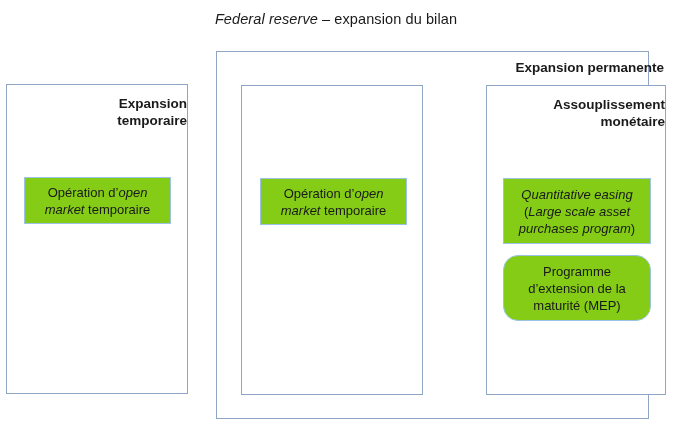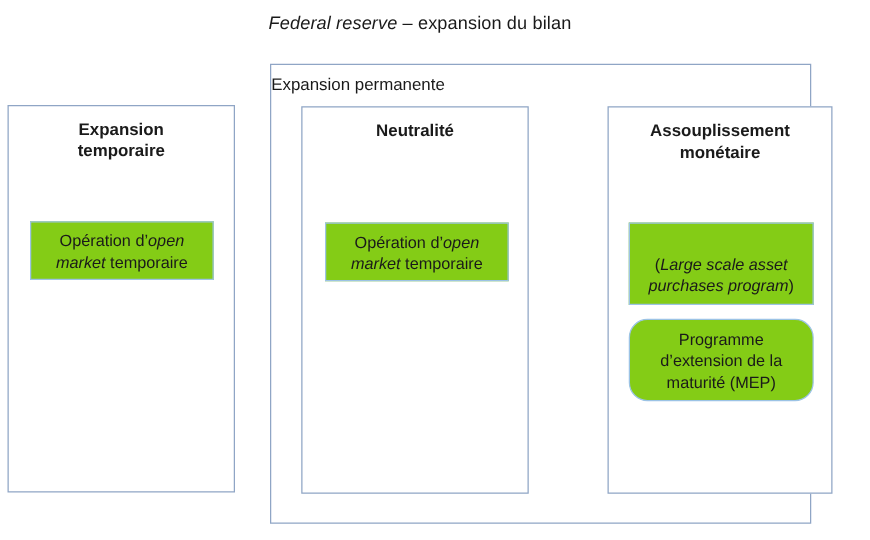--- a/index.html
+++ b/index.html
@@ -10,24 +10,24 @@
            font-size:14.5px; font-weight:normal; letter-spacing:0.1px; }
   .t-em { font-style:italic; }
 
   .box { position:absolute; border:1.5px solid var(--outer-border,#8fa5c5);
          background:#ffffff; box-sizing:border-box; }
   .box-left      { left:6px;   top:84px; width:182px; height:310px; }
   .box-container { left:216px; top:51px; width:433px; height:368px; }
   .box-neutral   { left:24px;  top:33px; width:182px; height:310px; }
   .box-easing    { left:234px; top:33px; width:180px; height:310px;margin-left:35px; }
 
-  .box-header { position:absolute; top:10px; left:0; width:100%; text-align:center;
+  .box-header { position:absolute; top:10px; left:0; width:100%; text-align:right;
                 font-weight:bold; font-size:13.5px; line-height:17px; white-space:pre-line; }
-  .container-header { position:absolute; top:8px; left:0; width:100%; text-align:left;
-                      font-weight:normal; font-size:13.5px; }
+  .container-header { position:absolute; top:8px; left:16px; width:100%; text-align:right;
+                      font-weight:bold; font-size:13.5px; }
 
   .item { position:absolute; border:1.5px solid var(--inner-border,#9cc3e5);
           background:#84cc16; box-sizing:border-box;
           display:flex; align-items:center; justify-content:center; }
   .item-label { width:100%; text-align:center; font-size:13px; line-height:17px;
                 white-space:pre-line; padding:2px 1px; }
   .italic { font-style:italic; }
 
   .item-l1 { left:17px; top:92px;  width:147px; height:47px; }
   .item-l2 { left:17px; top:158px; width:147px; height:47px; }
@@ -48,32 +48,31 @@
     <div class="item item-l1">
       <div class="item-label"><span>Opération d’</span><span class="italic">open
 market</span><span> temporaire</span></div>
     </div>
   </div>
 
   <div class="box box-container">
     <div class="container-header">Expansion permanente</div>
 
     <div class="box box-neutral">
-      <div class="box-header">Neutralité</div>
       <div class="item item-m1">
         <div class="item-label"><span>Opération d’</span><span class="italic">open
 market</span><span> temporaire</span></div>
       </div>
     </div>
 
     <div class="box box-easing">
       <div class="box-header">Assouplissement
 monétaire</div>
       <div class="item item-r1">
-        <div class="item-label"><span>
+        <div class="item-label"><span class="italic">Quantitative easing</span><span>
 (</span><span class="italic">Large scale asset
 purchases program</span><span>)</span></div>
       </div>
       <div class="item item-r2">
         <div class="item-label"><span>Programme
 d’extension de la
 maturité (MEP)</span></div>
       </div>
     </div>
   </div>

